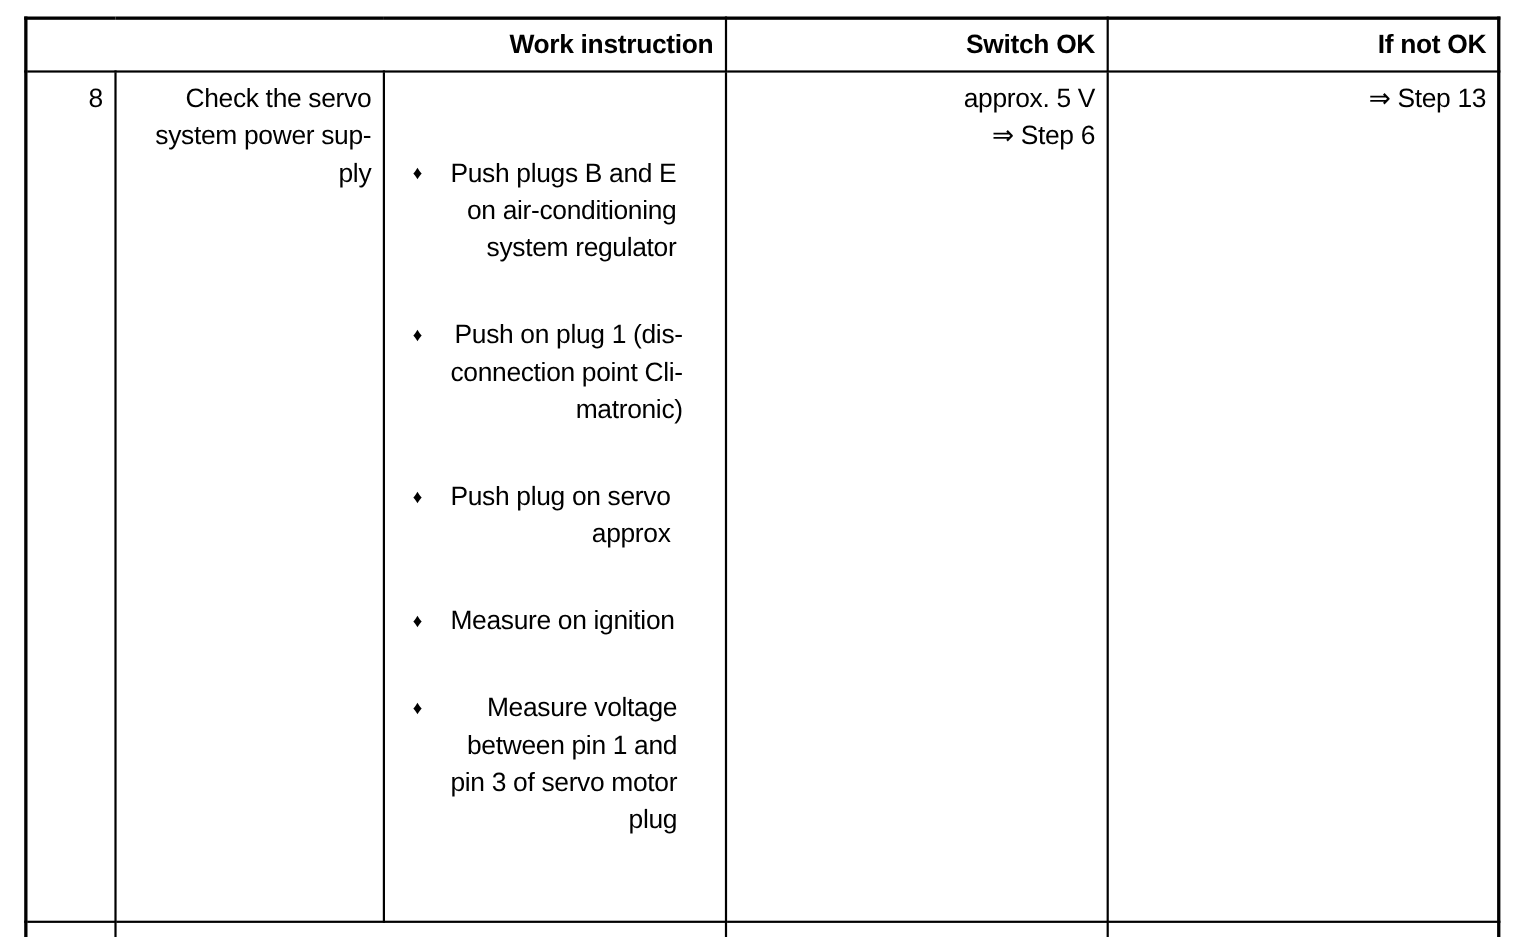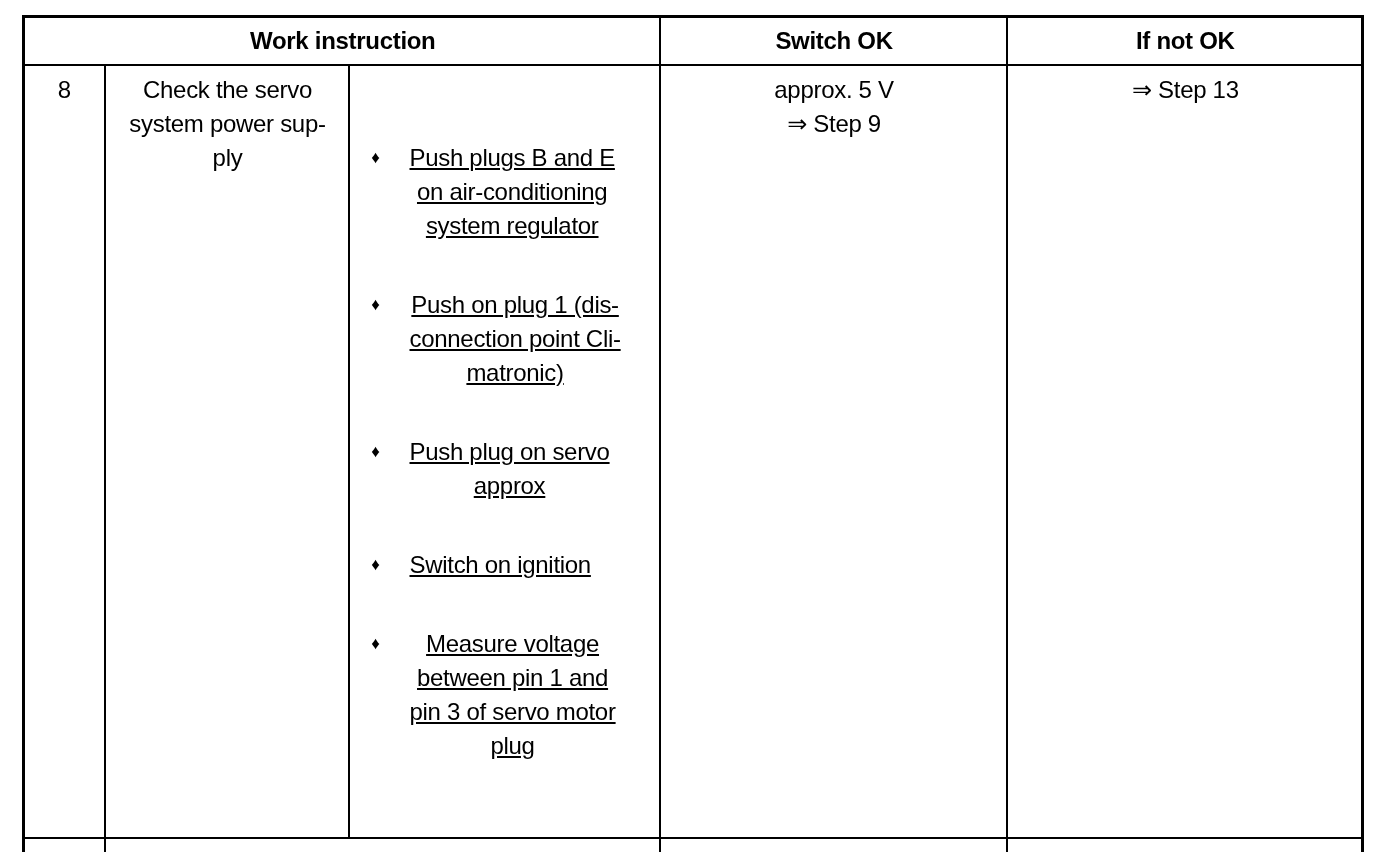--- a/index.html
+++ b/index.html
@@ -26,21 +26,21 @@
     border-collapse: collapse;
     table-layout: fixed;
     border: 3px solid #000;
   }
   .diag-table th, .diag-table td {
     border: 2px solid #000;
     vertical-align: top;
     padding: 7px 10px 6px 12px;
     font-size: 24px;
     line-height: 34px;
-    text-align: center;
+    text-align: right;
     white-space: pre-line;
     overflow: hidden;
   }
   .diag-table th {
     font-weight: bold;
     padding-top: 6px;
   }
   tr.header-row { height: 48px; }
   tr.row-8 { height: 495px; }
   tr.row-9 { height: 230px; }
@@ -57,21 +57,20 @@
     width: 16px;
     font-size: 17px;
     line-height: 34px;
     margin-left: 6px;
     margin-right: 26px;
     white-space: normal;
   }
   .bullet-text {
     white-space: pre-line;
     line-height: 34px;
-    text-decoration: underline;
   }
   .result-line:empty, .action-line:empty { display: none; }
   td.num-cell { padding-left: 10px; }
 </style>
 </head>
 <body>
 
 <div class="page">
   <table class="diag-table">
     <colgroup>
@@ -97,28 +96,28 @@
       <td>
         <div class="bullet-list">
           <div class="bullet-item"><span class="bullet-marker">♦</span><span class="bullet-text">Push plugs B and E
 on air-conditioning
 system regulator</span></div>
           <div class="bullet-item"><span class="bullet-marker">♦</span><span class="bullet-text">Push on plug 1 (dis-
 connection point Cli-
 matronic)</span></div>
           <div class="bullet-item"><span class="bullet-marker">♦</span><span class="bullet-text">Push plug on servo
 approx</span></div>
-          <div class="bullet-item"><span class="bullet-marker">♦</span><span class="bullet-text">Switch on ignition</span></div>
+          <div class="bullet-item"><span class="bullet-marker">♦</span><span class="bullet-text">Measure on ignition</span></div>
           <div class="bullet-item"><span class="bullet-marker">♦</span><span class="bullet-text">Measure voltage
 between pin 1 and
 pin 3 of servo motor
 plug</span></div>
         </div>
       </td>
-      <td><div class="result-line">approx. 5 V</div><div class="action-line">⇒ Step 9</div></td>
+      <td><div class="result-line">approx. 5 V</div><div class="action-line">⇒ Step 6</div></td>
       <td><div class="action-line">⇒ Step 13</div></td>
     </tr>
 
     <tr class="row-9">
       <td class="num-cell">9</td>
       <td colspan="2" class="combo-cell">
         
         
       </td>
       <td><div class="result-line">Fault code 1596 is not

